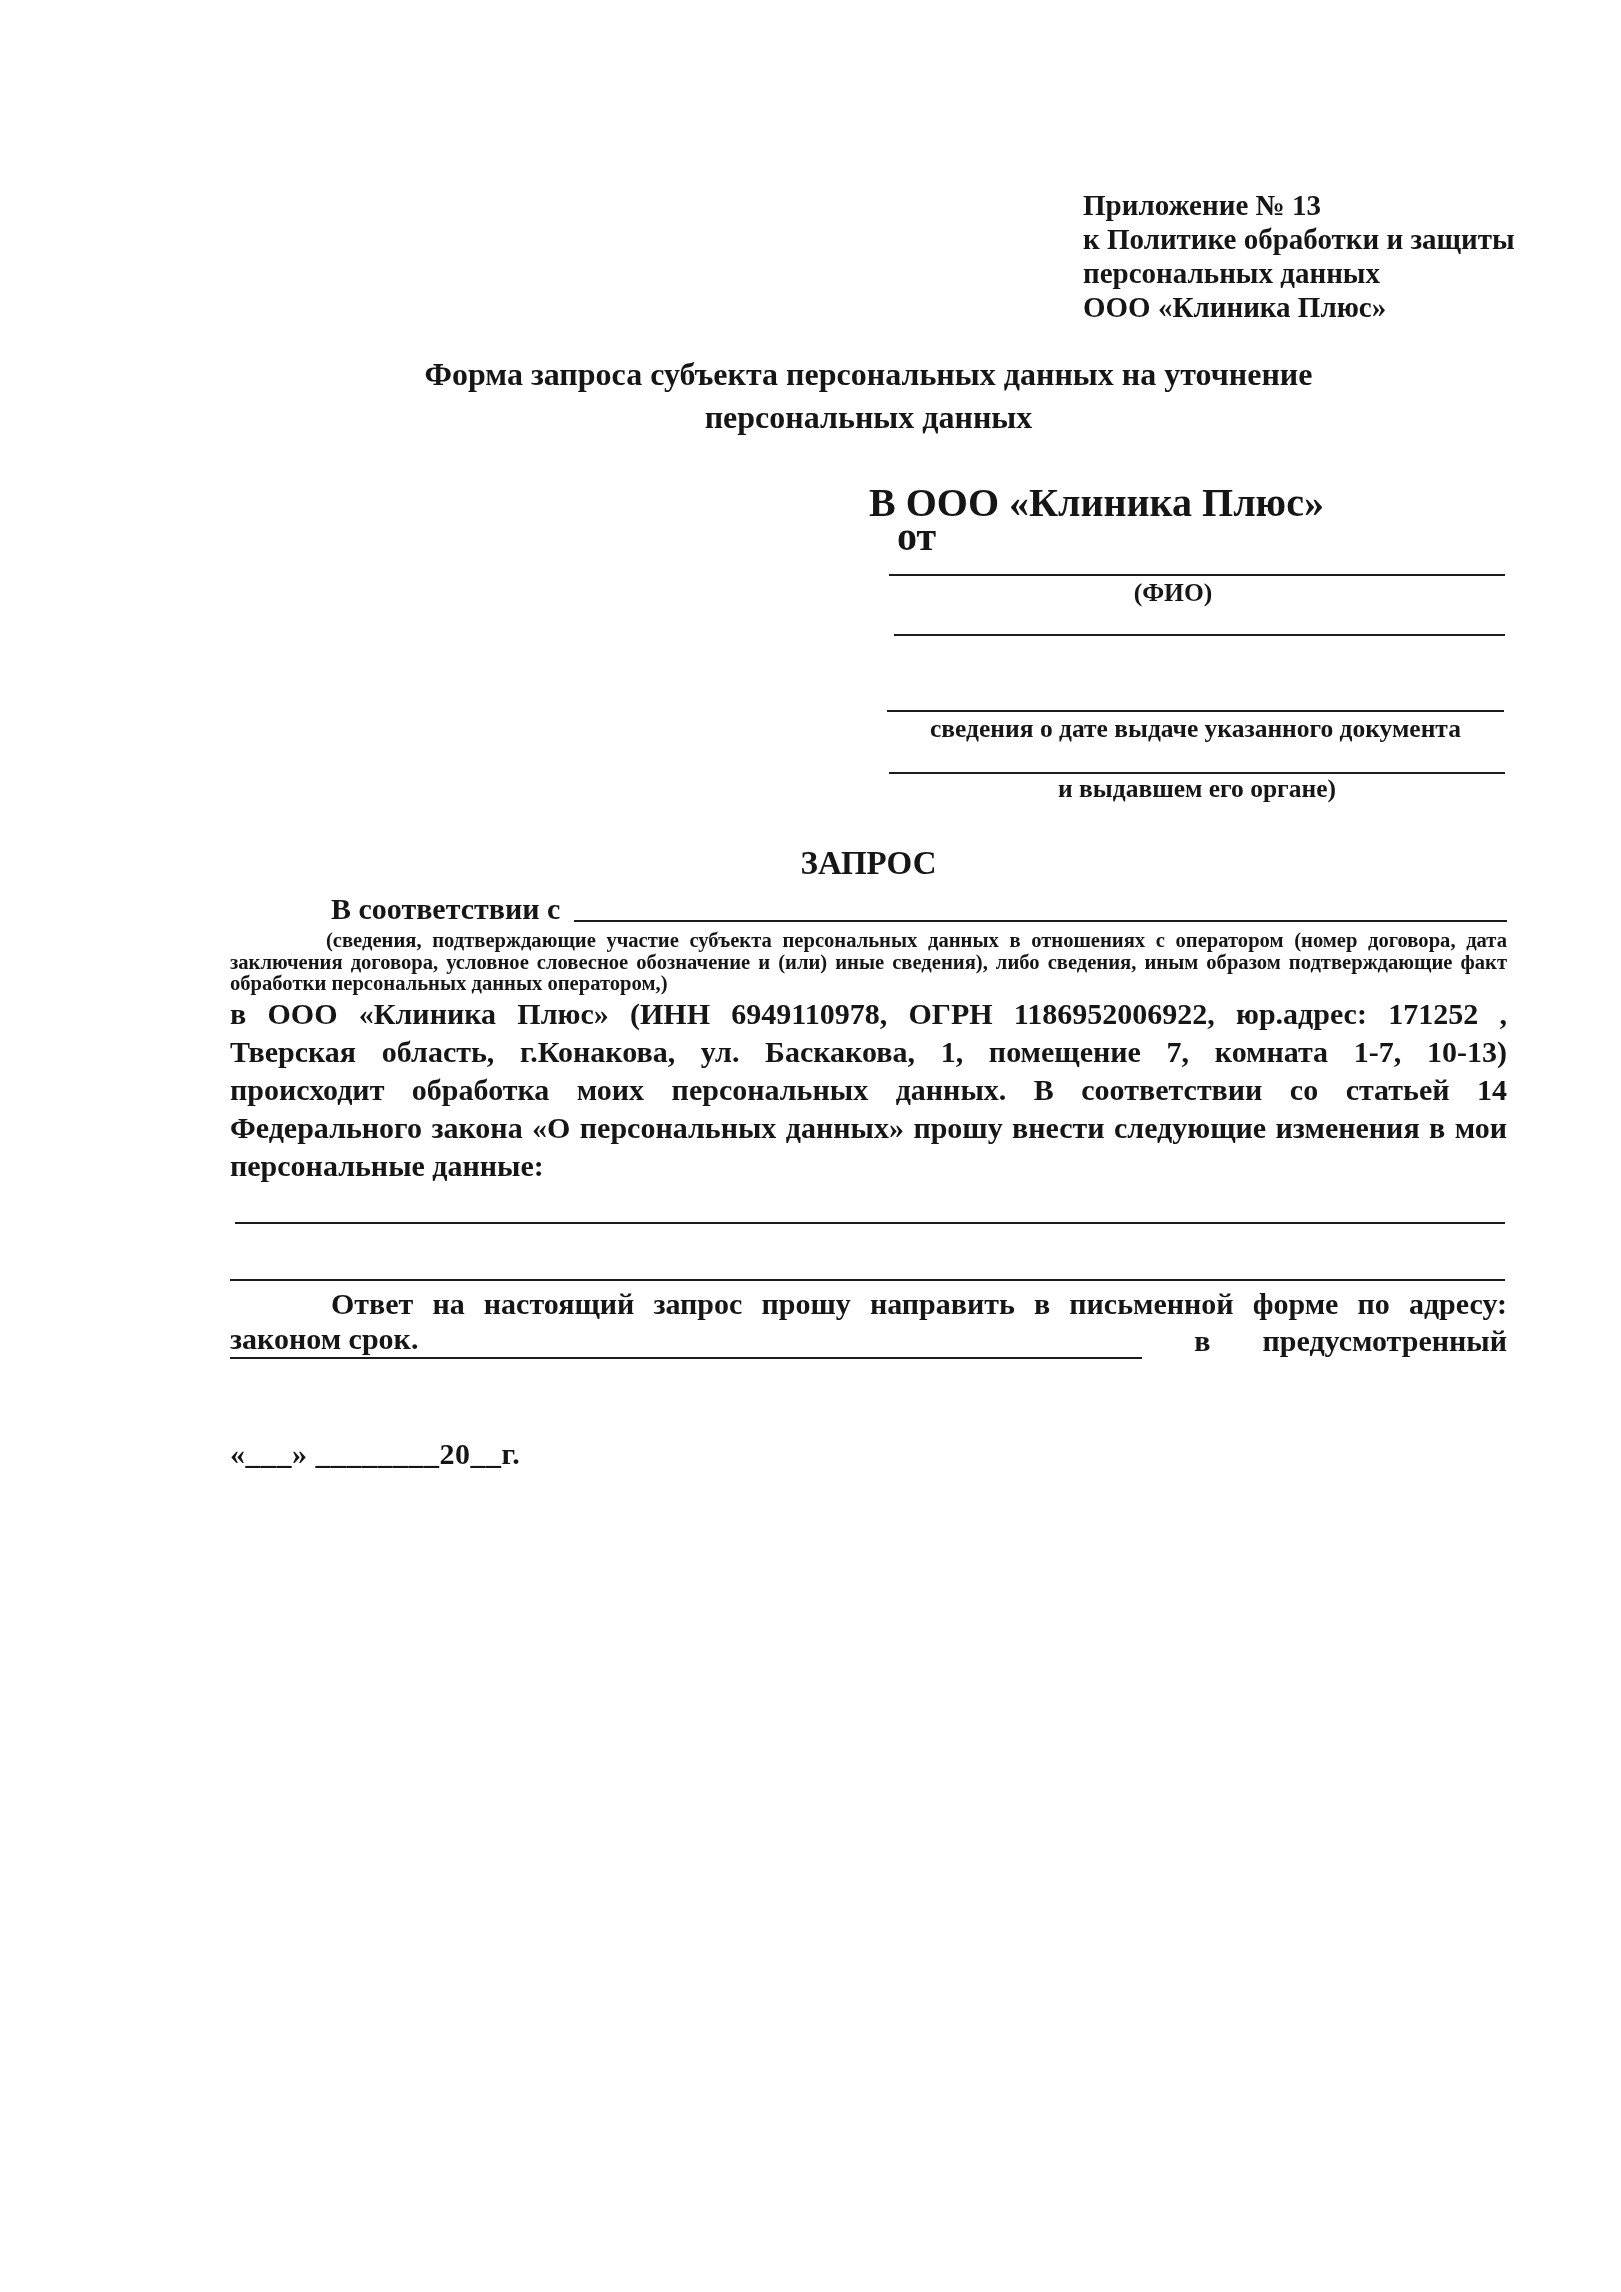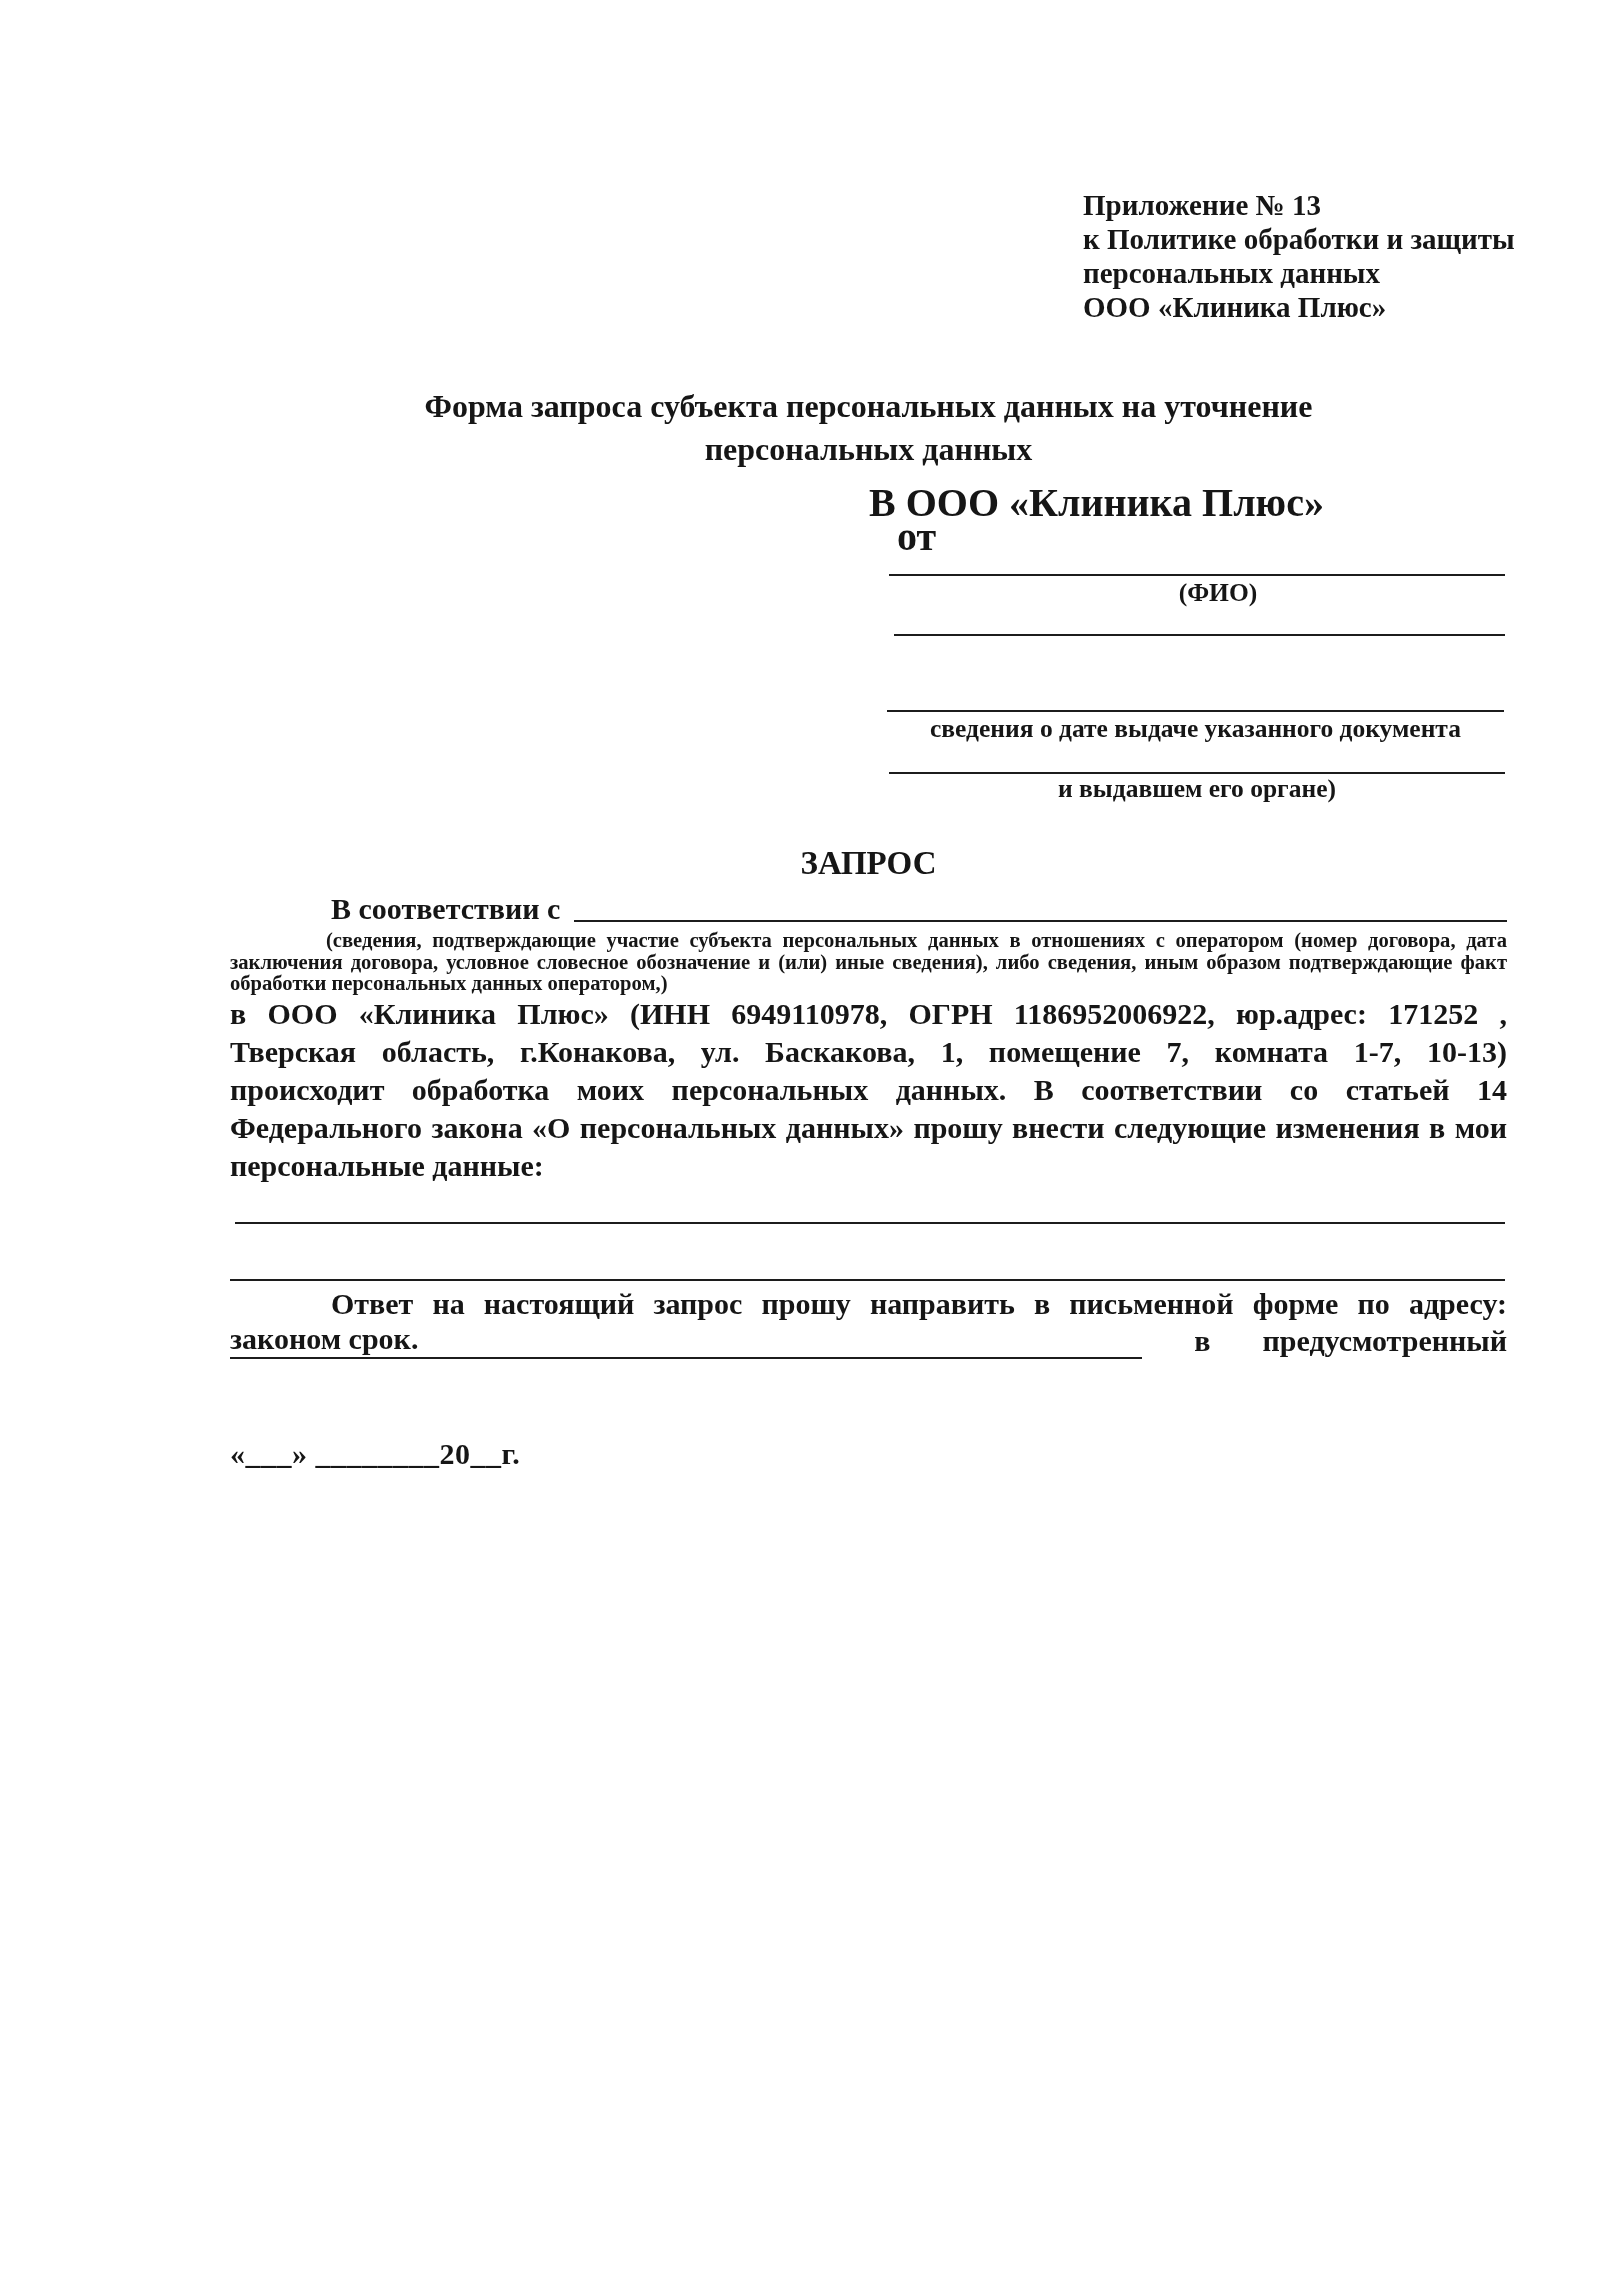--- a/index.html
+++ b/index.html
@@ -14,21 +14,21 @@
     overflow: hidden;
   }
   .abs { position: absolute; font-weight: bold; }
   .rule { position: absolute; border-top: 2.9px solid #1c1c1c; height: 0; }
 
   .header-block { left: 1083px; top: 188px; font-size: 29px; line-height: 34px; }
 
   .title-block {
     left: 230px; top: 353px; width: 1277px;
     text-align: center; font-weight: bold;
-    font-size: 32px; line-height: 43px; margin-top: 32px;
+    font-size: 32px; line-height: 43px;
   }
 
   .addr { font-size: 40px; line-height: 37px; }
   .line-caption { font-size: 25.5px; text-align: center; }
 
   .zapros { left: 230px; top: 845px; width: 1277px; text-align: center; font-size: 33px; }
 
   .intro-row {
     left: 230px; top: 890px; width: 1277px; height: 37px;
     display: flex; align-items: flex-end;
@@ -72,21 +72,21 @@
 
   <div class="abs title-block">
     <div>Форма запроса субъекта персональных данных на уточнение</div>
     <div>персональных данных</div>
   </div>
 
   <div class="abs addr" style="left:869px; top:484px;">В ООО «Клиника Плюс»</div>
   <div class="abs addr" style="left:897px; top:518px;">от</div>
 
   <div class="rule" style="left:889px; top:574px; width:616px;"></div>
-  <div class="abs line-caption" style="left:910px; top:578px; width:616px;">(ФИО)</div>
+  <div class="abs line-caption" style="left:865px; top:578px; width:616px;">(ФИО)</div>
 
   <div class="rule" style="left:894px; top:634px; width:611px;"></div>
 
   <div class="rule" style="left:887px; top:710px; width:617px;"></div>
   <div class="abs line-caption" style="left:887px; top:714px; width:617px;">сведения о дате выдаче указанного документа</div>
 
   <div class="rule" style="left:889px; top:772px; width:616px;"></div>
   <div class="abs zapros">ЗАПРОС</div>
 
   <div class="abs line-caption" style="left:889px; top:774px; width:616px;">и выдавшем его органе)</div>

